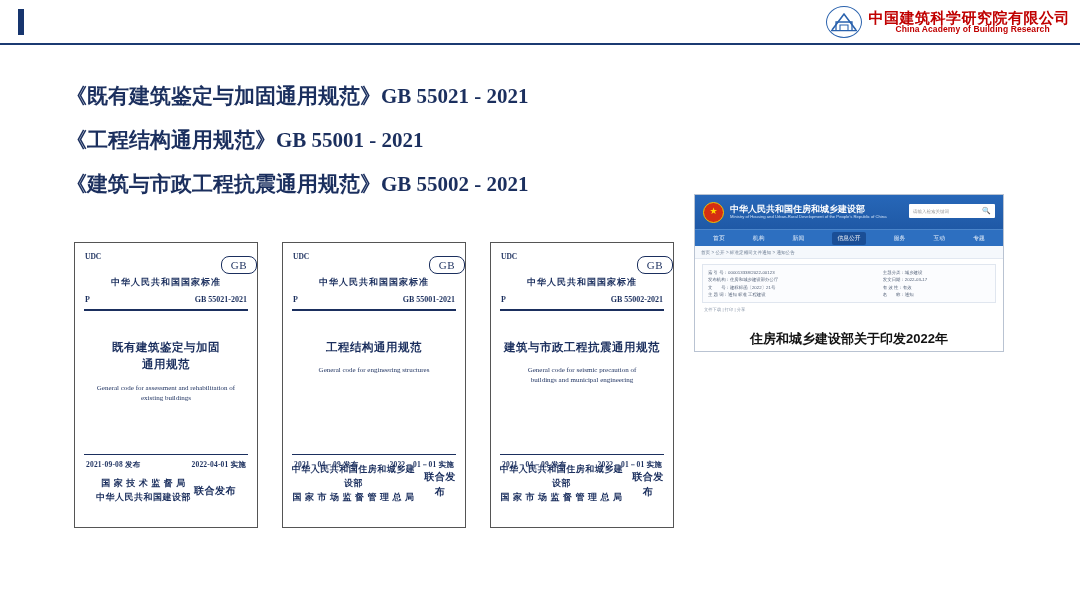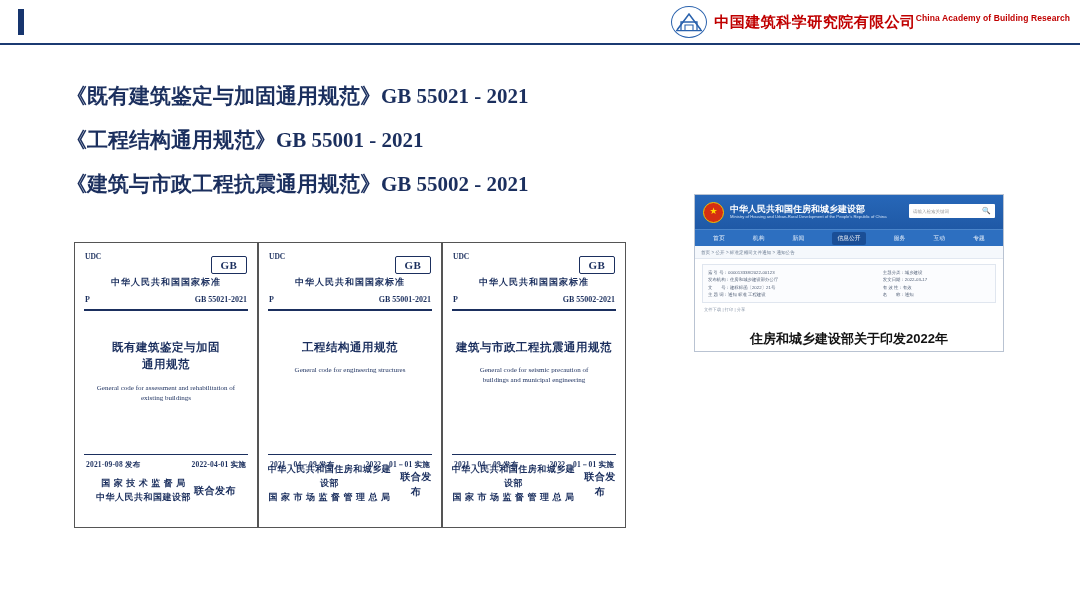--- a/index.html
+++ b/index.html
@@ -63,37 +63,38 @@
     border-radius: 50%;
     border: 1.6px solid #2a62ad;
     display: flex;
     align-items: center;
     justify-content: center;
     overflow: hidden;
     background: #fff;
   }
   .logo-text {
     display: flex;
-    flex-direction: row;
+    flex-direction: column;
     justify-content: flex-start;
     line-height: 1.05;
   }
   .logo-cn {
     font-size: 15px;
     font-weight: bold;
     color: #c00000;
     letter-spacing: 0.5px;
     white-space: nowrap;
   }
   .logo-en {
     font-size: 8.5px;
     font-weight: bold;
     color: #c00000;
     letter-spacing: 0.1px;
     white-space: nowrap;
+    margin-left: 27px;
   }
   
   .std-titles {
     position: absolute;
     left: 66px;
     top: 82px;
     width: 620px;
   }
   .std-line {
     font-size: 21px;
@@ -110,20 +111,21 @@
   .std-line .num {
     font-family: "Liberation Serif", serif;
     font-weight: bold;
   }
   
   .covers {
     position: absolute;
     left: 74px;
     top: 242px;
     display: flex;
+    gap: 24px;
     justify-content: space-between;
   }
   .cover {
     width: 184px;
     height: 286px;
     border: 1px solid #555;
     background: #fff;
     position: relative;
     box-sizing: border-box;
   }
@@ -131,29 +133,29 @@
     position: absolute;
     left: 10px;
     top: 9px;
     font-size: 7.5px;
     font-weight: bold;
     color: #1b2f5e;
     font-family: "Liberation Serif", serif;
   }
   .cover .gb-badge {
     position: absolute;
-    right: 10px;
+    right: 0;
     top: 13px;
     width: 34px;
     height: 16px;
     border: 1.4px solid #1b2f5e;
-    border-radius: 2px;
+    border-radius: 8px;
     color: #1b2f5e;
     font-size: 11px;
-    font-weight: bold;
+    font-weight: normal;
     font-family: "Liberation Serif", serif;
     display: flex;
     align-items: center;
     justify-content: center;
     letter-spacing: 0.5px;
   }
   .cover .natstd {
     position: absolute;
     left: 0;
     right: 0;

